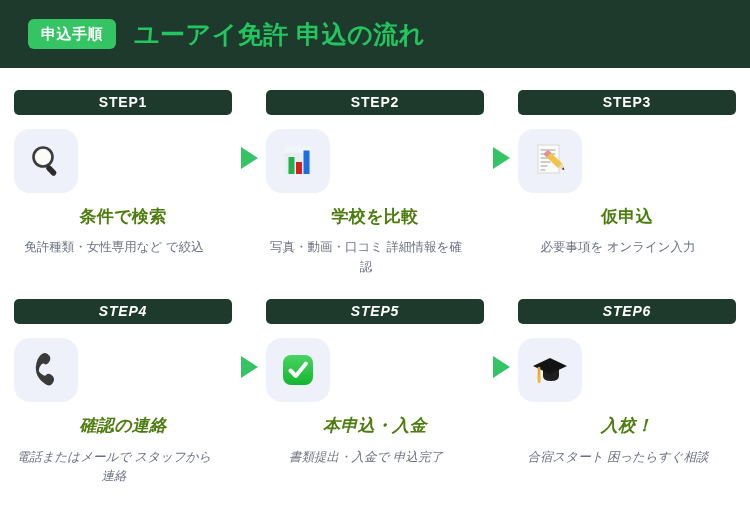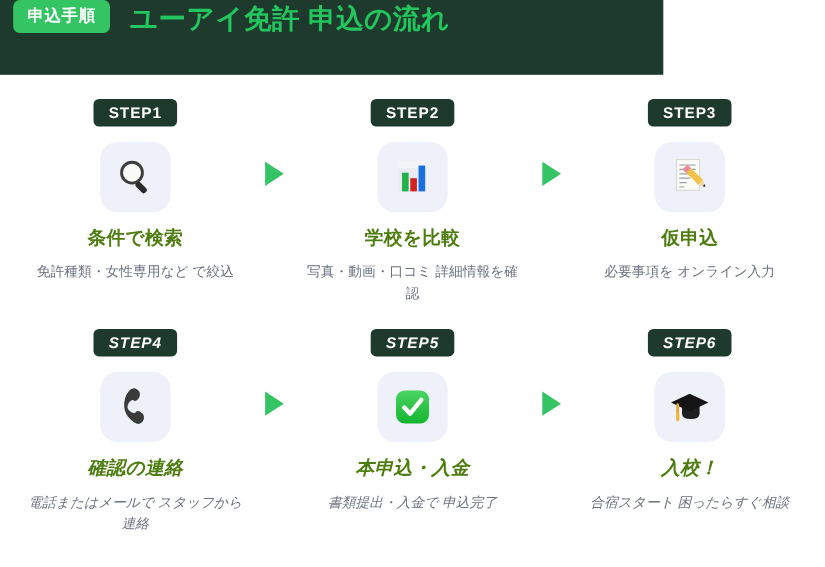--- a/index.html
+++ b/index.html
@@ -7,26 +7,26 @@
   html, body {
     width: 750px;
     height: 515px;
     background: #ffffff;
     font-family: "Liberation Sans", "DejaVu Sans", sans-serif;
     overflow: hidden;
   }
 
   
   .header {
-    width: 603px;
+    width: 750px;
     height: 68px;
     background: #1e3a2c;
     display: flex;
-    align-items: flex-start;
-    padding-left: 12px;
+    align-items: center;
+    padding-left: 28px;
   }
 
   .header-badge {
     background: #34c463;
     color: #ffffff;
     font-size: 15px;
     font-weight: bold;
     border-radius: 6px;
     padding: 7px 13px 8px 13px;
     line-height: 1;
@@ -54,21 +54,20 @@
     align-items: flex-start;
     width: 722px;
   }
 
   .step-row.row-2 { margin-top: 22px; font-style: italic; }
 
   .step-card {
     width: 218px;
     display: flex;
     flex-direction: column;
-    align-items: center;
     text-align: center;
   }
 
   .step-badge {
     background: #1e3a2c;
     color: #ffffff;
     font-size: 14px;
     font-weight: bold;
     letter-spacing: 0.8px;
     border-radius: 5px;

